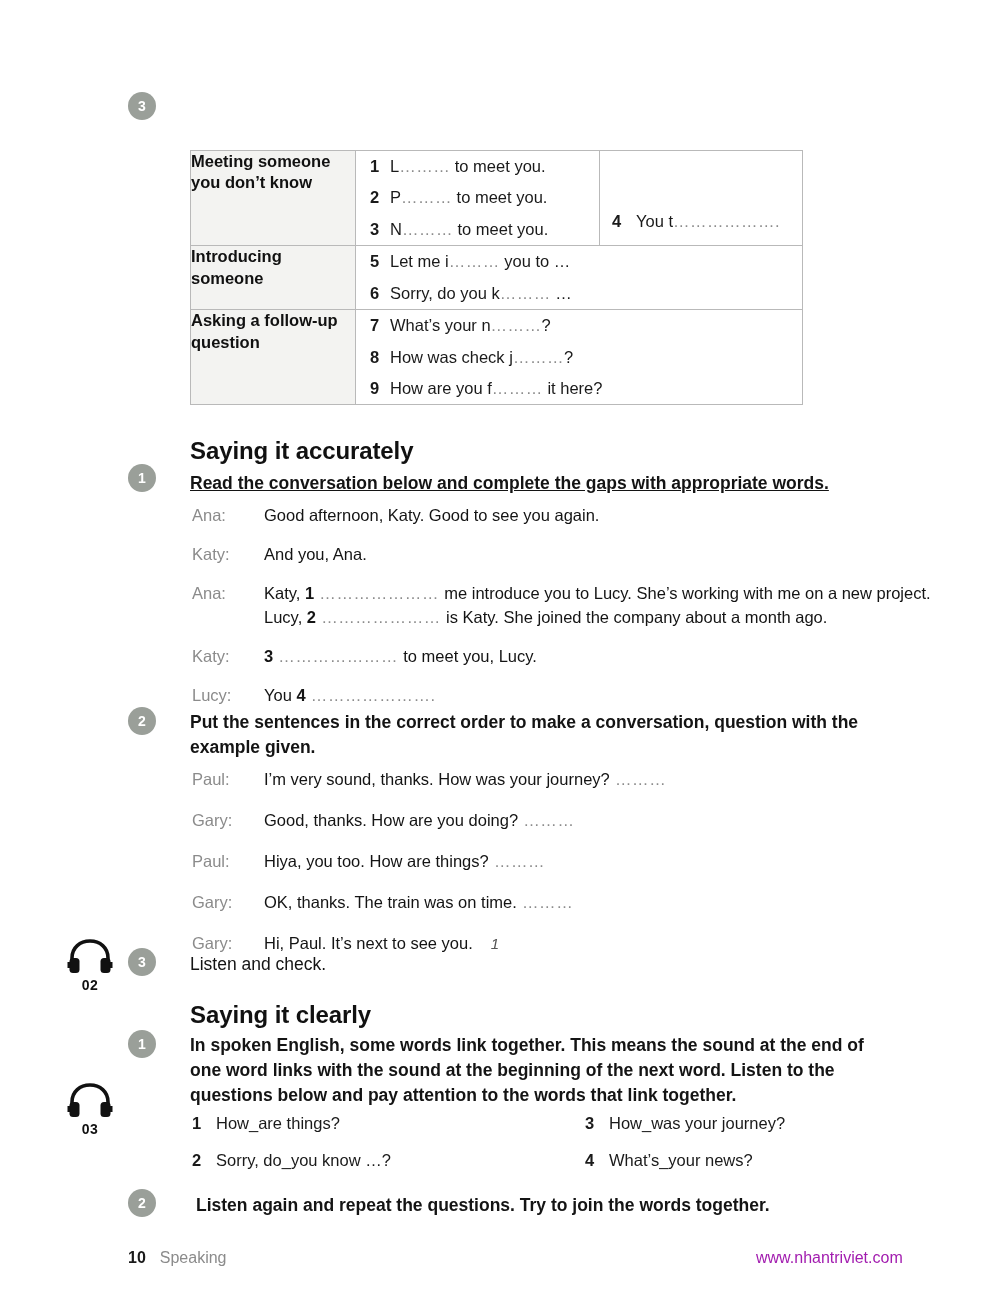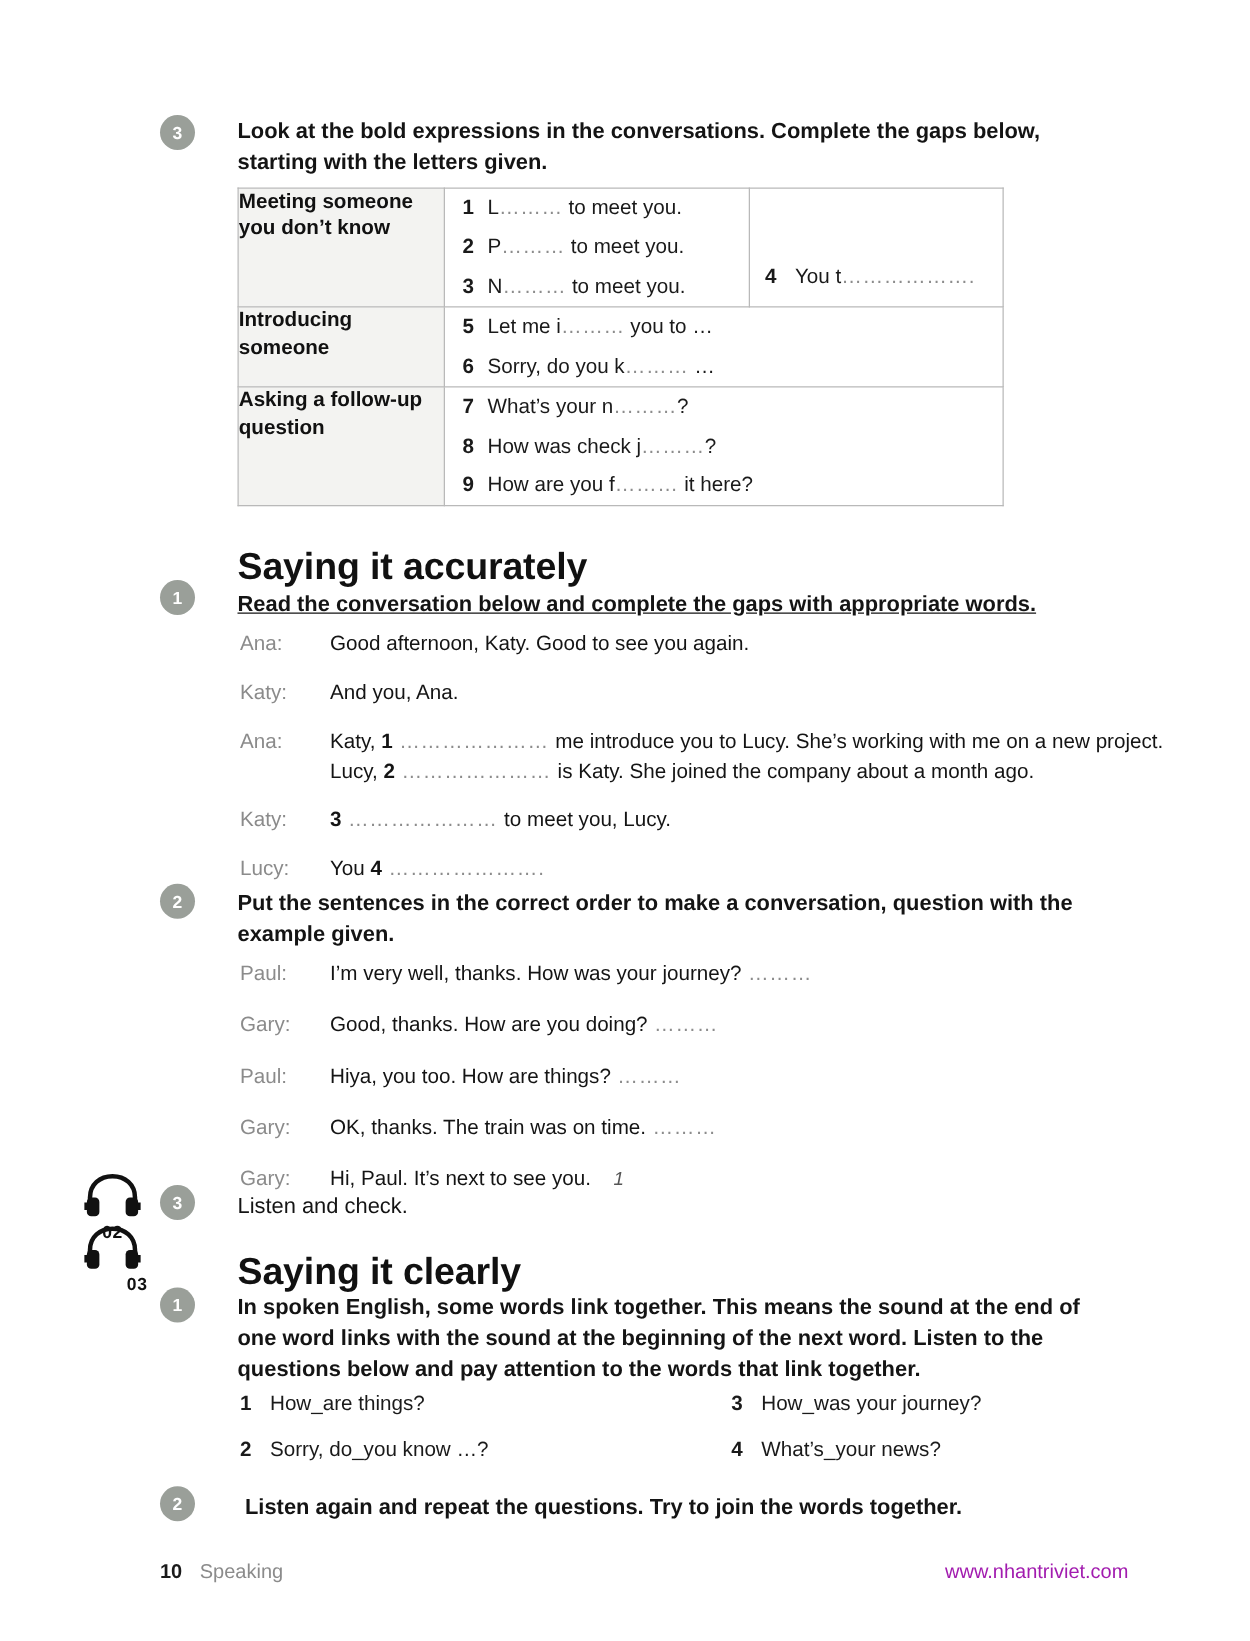--- a/index.html
+++ b/index.html
@@ -44,21 +44,21 @@
   .instr {
     position:absolute;
     font-size:17.5px;
     font-weight:700;
     line-height:1.42;
     color:#141414;
   }
 
   .section-heading {
     position:absolute;
-    font-size:30px;
+    font-size:24px;
     font-weight:700;
     color:#111;
     letter-spacing:-0.1px;
   }
 
   
   .expr-table {
     position:absolute;
     border-collapse:collapse;
     font-size:16.5px;
@@ -131,21 +131,20 @@
   .footer .sect { color:#8b8b8b; padding-left:14px; }
   .footer .url { color:#a21caf;margin-top:20px; }
 </style>
 </head>
 <body>
 
 <div class="page">
 
   <div class="badge" style="left:128px; top:92px;">3</div>
 
-  <div class="instr" style="left:190px; top:92px; width:700px;">Look at the bold expressions in the conversations. Complete the gaps below, starting with the letters given.</div>
 
   <table class="expr-table" style="left:190px; top:150px; width:613px;">
     <tbody>
 
       <tr>
         <td class="cat-cell">Meeting someone you don’t know</td>
         <td class="items-cell">
           <div class="row-item">
             <span class="num">1</span>
             <span><span>L</span><span class="gap">………</span><span> to meet you.</span></span>
@@ -237,21 +236,21 @@
   </div>
 
   <div class="badge" style="left:128px; top:707px;">2</div>
 
   <div class="instr" style="left:190px; top:710px; width:700px;">Put the sentences in the correct order to make a conversation, question with the example given.</div>
 
   <div class="dialogue" style="left:192px; top:768px; width:740px;">
 
     <div class="dline" style="margin-bottom:17px;">
       <span class="speaker">Paul:</span>
-      <span class="dtext"><span>I’m very well, thanks. How was your journey?</span><span class="dots"> ………</span></span>
+      <span class="dtext"><span>I’m very sound, thanks. How was your journey?</span><span class="dots"> ………</span></span>
     </div>
 
     <div class="dline" style="margin-bottom:17px;">
       <span class="speaker">Gary:</span>
       <span class="dtext"><span>Good, thanks. How are you doing?</span><span class="dots"> ………</span></span>
     </div>
 
     <div class="dline" style="margin-bottom:17px;">
       <span class="speaker">Paul:</span>
       <span class="dtext"><span>Hiya, you too. How are things?</span><span class="dots"> ………</span></span>
@@ -278,21 +277,21 @@
     </svg>
     <div class="audio-track">02</div>
   </div>
 
   <div class="badge" style="left:128px; top:948px;">3</div>
 
   <div class="instr" style="left:190px; top:952px; width:600px; font-weight:400;">Listen and check.</div>
 
   <div class="section-heading" style="left:190px; top:1001px;">Saying it clearly</div>
 
-  <div class="audio-cue" style="left:62px; top:980px;text-align:right;">
+  <div class="audio-cue" style="left:62px; top:1082px;">
     <svg width="46" height="38" viewBox="0 0 46 38">
       <path d="M5 27 V20 C5 9.5 13 3 23 3 C33 3 41 9.5 41 20 V27" fill="none" stroke="#111" stroke-width="3.6" stroke-linecap="round"></path>
       <rect x="2.5" y="20" width="10" height="15" rx="3.5" fill="#111"></rect>
       <rect x="33.5" y="20" width="10" height="15" rx="3.5" fill="#111"></rect>
       <rect x="0.5" y="24" width="3" height="6" fill="#111"></rect>
       <rect x="42.5" y="24" width="3" height="6" fill="#111"></rect>
     </svg>
     <div class="audio-track">03</div>
   </div>
 

